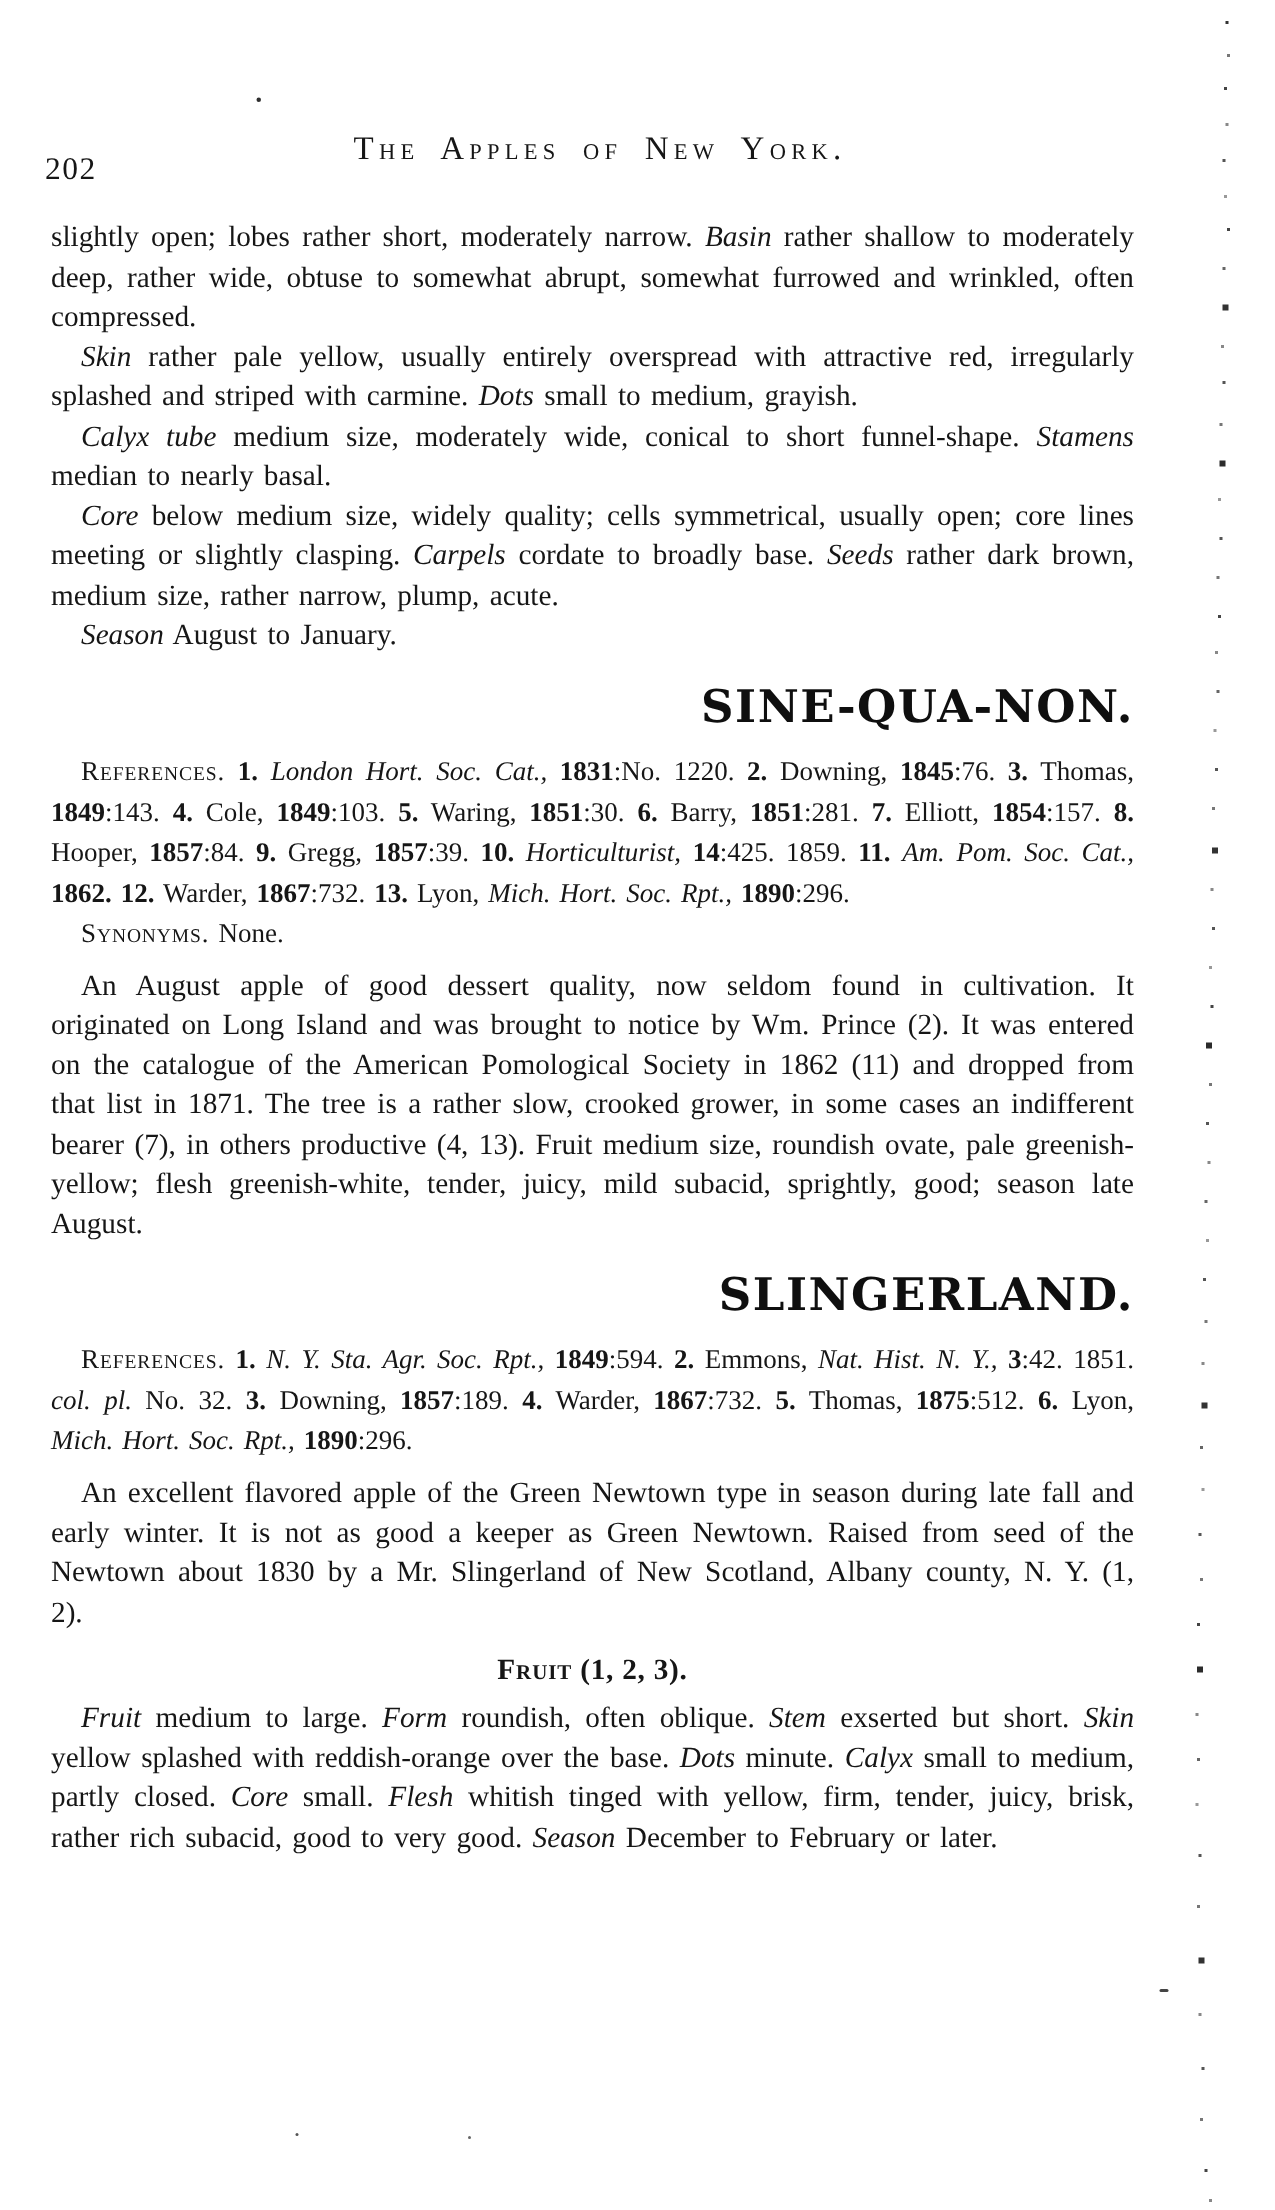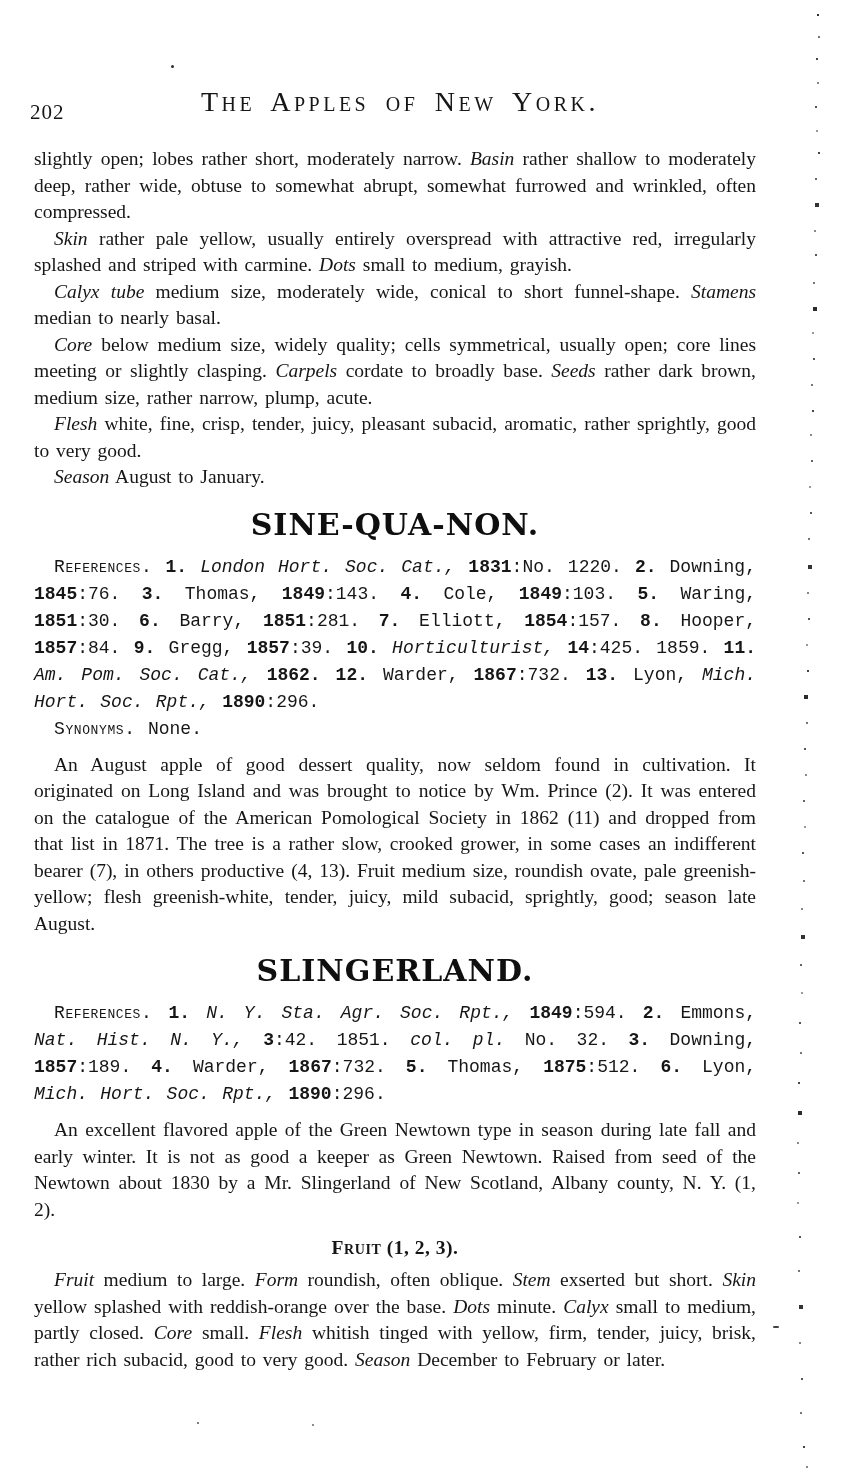--- a/index.html
+++ b/index.html
@@ -30,21 +30,21 @@
     position: absolute;
     left: 30px;
     top: 100px;
     font-size: 21px;
     letter-spacing: 1px;
   }
   .running-title {
     display: block;
     text-align: center;
     margin: 0 110px 0 60px;
-    font-size: 28px;
+    font-size: 22px;
     font-variant: small-caps;
     letter-spacing: 3.5px;
     word-spacing: 6px;
   }
   
   .body-text {
     margin: 30px 94px 15px 34px; 
   }
   p.para {
     margin: 0;
@@ -55,25 +55,24 @@
   }
   p.indent { text-indent: 20px; }
   p.desc   { margin-top: 9px; }
   p.refs {
     margin: 0;
     font-size: 18px;
     line-height: 27px;
     text-align: justify;
     text-indent: 20px;
     word-spacing: 1.5px;
-    font-family: Liberation Mono, monospace;
   }
   h2.variety-heading {
     margin: 16px 0 12px;
-    text-align: center;
+    text-align: right;
     font-family: "DejaVu Serif", "Liberation Serif", serif;
     font-size: 30px;
     font-weight: 700;
     letter-spacing: 1px;
     color: #0f0f0f;
   }
   h3.fruit-heading {
     margin: 14px 0 8px;
     text-align: center;
     font-size: 19.5px;
@@ -129,21 +128,20 @@
     <span class="page-number">202</span>
     <span class="running-title">The Apples of New York.</span>
   </div>
 
   <div class="body-text">
 
     <p class="para"><span>slightly open; lobes rather short, moderately narrow.  </span><span class="seg-i">Basin</span><span> rather shallow to moderately deep, rather wide, obtuse to somewhat abrupt, somewhat furrowed and wrinkled, often compressed.</span></p>
     <p class="para indent"><span class="seg-i">Skin</span><span> rather pale yellow, usually entirely overspread with attractive red, irregularly splashed and striped with carmine.  </span><span class="seg-i">Dots</span><span> small to medium, grayish.</span></p>
     <p class="para indent"><span class="seg-i">Calyx tube</span><span> medium size, moderately wide, conical to short funnel-shape.  </span><span class="seg-i">Stamens</span><span> median to nearly basal.</span></p>
     <p class="para indent"><span class="seg-i">Core</span><span> below medium size, widely quality; cells symmetrical, usually open; core lines meeting or slightly clasping.  </span><span class="seg-i">Carpels</span><span> cordate to broadly base.  </span><span class="seg-i">Seeds</span><span> rather dark brown, medium size, rather narrow, plump, acute.</span></p>
-    <p class="para indent"><span class="seg-i">Flesh</span><span> white, fine, crisp, tender, juicy, pleasant subacid, aromatic, rather sprightly, good to very good.</span></p>
     <p class="para indent"><span class="seg-i">Season</span><span> August to January.</span></p>
 
     <h2 class="variety-heading">SINE-QUA-NON.</h2>
     <p class="refs"><span class="seg-sc">References.</span><span>  </span><span class="seg-b">1.</span><span> </span><span class="seg-i">London Hort. Soc. Cat.,</span><span> </span><span class="seg-b">1831</span><span>:No. 1220.  </span><span class="seg-b">2.</span><span> Downing, </span><span class="seg-b">1845</span><span>:76.  </span><span class="seg-b">3.</span><span> Thomas, </span><span class="seg-b">1849</span><span>:143.  </span><span class="seg-b">4.</span><span> Cole, </span><span class="seg-b">1849</span><span>:103.  </span><span class="seg-b">5.</span><span> Waring, </span><span class="seg-b">1851</span><span>:30.  </span><span class="seg-b">6.</span><span> Barry, </span><span class="seg-b">1851</span><span>:281.  </span><span class="seg-b">7.</span><span> Elliott, </span><span class="seg-b">1854</span><span>:157.  </span><span class="seg-b">8.</span><span> Hooper, </span><span class="seg-b">1857</span><span>:84.  </span><span class="seg-b">9.</span><span> Gregg, </span><span class="seg-b">1857</span><span>:39.  </span><span class="seg-b">10.</span><span> </span><span class="seg-i">Horticulturist,</span><span> </span><span class="seg-b">14</span><span>:425. 1859.  </span><span class="seg-b">11.</span><span> </span><span class="seg-i">Am. Pom. Soc. Cat.,</span><span> </span><span class="seg-b">1862.</span><span>  </span><span class="seg-b">12.</span><span> Warder, </span><span class="seg-b">1867</span><span>:732.  </span><span class="seg-b">13.</span><span> Lyon, </span><span class="seg-i">Mich. Hort. Soc. Rpt.,</span><span> </span><span class="seg-b">1890</span><span>:296.</span></p>
     <p class="refs"><span class="seg-sc">Synonyms.</span><span>  None.</span></p>
     <p class="para indent desc"><span>An August apple of good dessert quality, now seldom found in cultivation.  It originated on Long Island and was brought to notice by Wm. Prince (2).  It was entered on the catalogue of the American Pomological Society in 1862 (11) and dropped from that list in 1871.  The tree is a rather slow, crooked grower, in some cases an indifferent bearer (7), in others productive (4, 13).  Fruit medium size, roundish ovate, pale greenish-yellow; flesh greenish-white, tender, juicy, mild subacid, sprightly, good; season late August.</span></p>
 
     <h2 class="variety-heading">SLINGERLAND.</h2>
     <p class="refs"><span class="seg-sc">References.</span><span>  </span><span class="seg-b">1.</span><span> </span><span class="seg-i">N. Y. Sta. Agr. Soc. Rpt.,</span><span> </span><span class="seg-b">1849</span><span>:594.  </span><span class="seg-b">2.</span><span> Emmons, </span><span class="seg-i">Nat. Hist. N. Y.,</span><span> </span><span class="seg-b">3</span><span>:42.  1851.  </span><span class="seg-i">col. pl.</span><span> No. 32.  </span><span class="seg-b">3.</span><span> Downing, </span><span class="seg-b">1857</span><span>:189.  </span><span class="seg-b">4.</span><span> Warder, </span><span class="seg-b">1867</span><span>:732.  </span><span class="seg-b">5.</span><span> Thomas, </span><span class="seg-b">1875</span><span>:512.  </span><span class="seg-b">6.</span><span> Lyon, </span><span class="seg-i">Mich. Hort. Soc. Rpt.,</span><span> </span><span class="seg-b">1890</span><span>:296.</span></p>
     <p class="para indent desc"><span>An excellent flavored apple of the Green Newtown type in season during late fall and early winter.  It is not as good a keeper as Green Newtown. Raised from seed of the Newtown about 1830 by a Mr. Slingerland of New Scotland, Albany county, N. Y. (1, 2).</span></p>

